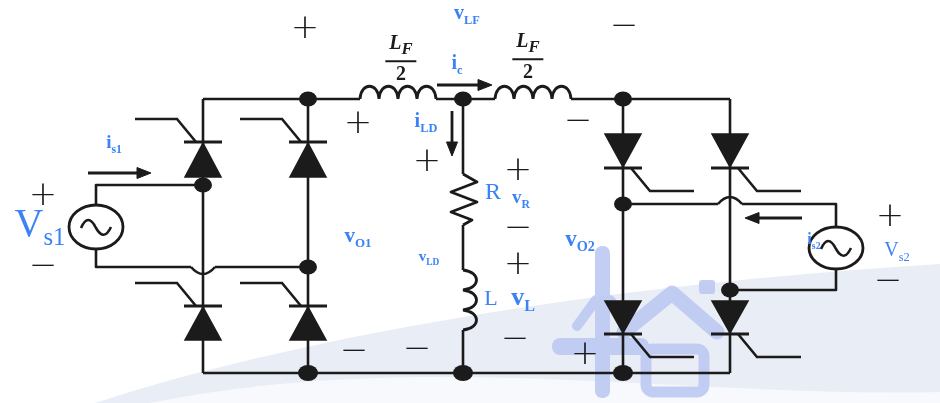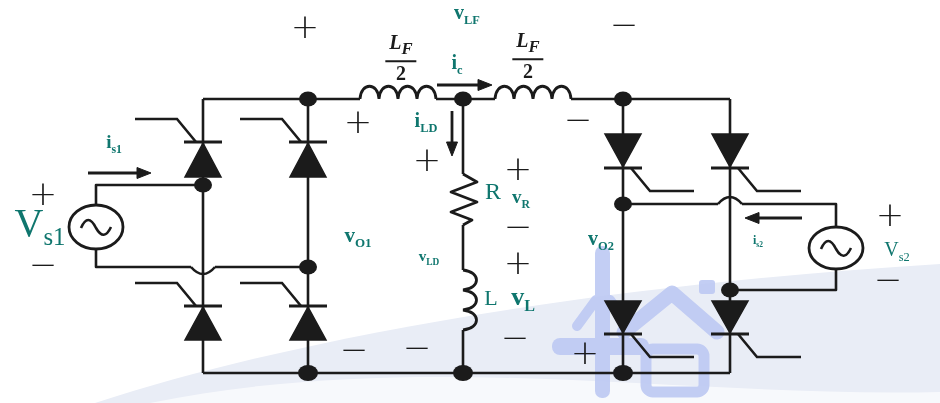--- a/index.html
+++ b/index.html
@@ -7,21 +7,21 @@
     position:relative;
     width:940px;height:403px;
     background:#ffffff;
     overflow:hidden;
     font-family:"Liberation Serif","DejaVu Serif",serif;
   }
   #stage svg{position:absolute;left:0;top:0;}
   .lbl{
     position:absolute;
     transform:translate(-50%,-50%);
-    color:#0f766e;
+    color:#3b82f6;
     white-space:nowrap;
     line-height:1;
     z-index:3;
   }
   .lbl sub{font-size:0.62em;line-height:1;}
   .bold{font-weight:700;}
   .sign{
     position:absolute;
     transform:translate(-50%,-50%);
     color:#1b1b1b;
@@ -225,35 +225,35 @@
 
   <div class="lbl bold" style="left:457px;top:64px;font-size:20px">
     <span>i</span><sub>c</sub>
   </div>
   <div class="lbl bold" style="left:426px;top:122px;font-size:20px">
     <span>i</span><sub>LD</sub>
   </div>
   <div class="lbl bold" style="left:114px;top:144px;font-size:19px">
     <span>i</span><sub>s1</sub>
   </div>
-  <div class="lbl bold" style="left:758px;top:241px;font-size:12px">
+  <div class="lbl bold" style="left:814px;top:241px;font-size:16px">
     <span>i</span><sub>s2</sub>
   </div>
 
   <div class="lbl" style="left:40px;top:226px;font-size:40px">
     <span>V</span><sub>s1</sub>
   </div>
   <div class="lbl" style="left:897px;top:251px;font-size:20px">
     <span>V</span><sub>s2</sub>
   </div>
 
   <div class="lbl bold" style="left:358px;top:237px;font-size:21px">
     <span>v</span><sub>O1</sub>
   </div>
-  <div class="lbl bold" style="left:601px;top:240px;font-size:20px">
+  <div class="lbl bold" style="left:580px;top:240px;font-size:23px">
     <span>v</span><sub>O2</sub>
   </div>
   <div class="lbl bold" style="left:429px;top:258px;font-size:15px">
     <span>v</span><sub>LD</sub>
   </div>
 
   <div class="lbl" style="left:493px;top:191px;font-size:24px"><span>R</span></div>
   <div class="lbl bold" style="left:521px;top:199px;font-size:19px">
     <span>v</span><sub>R</sub>
   </div>

